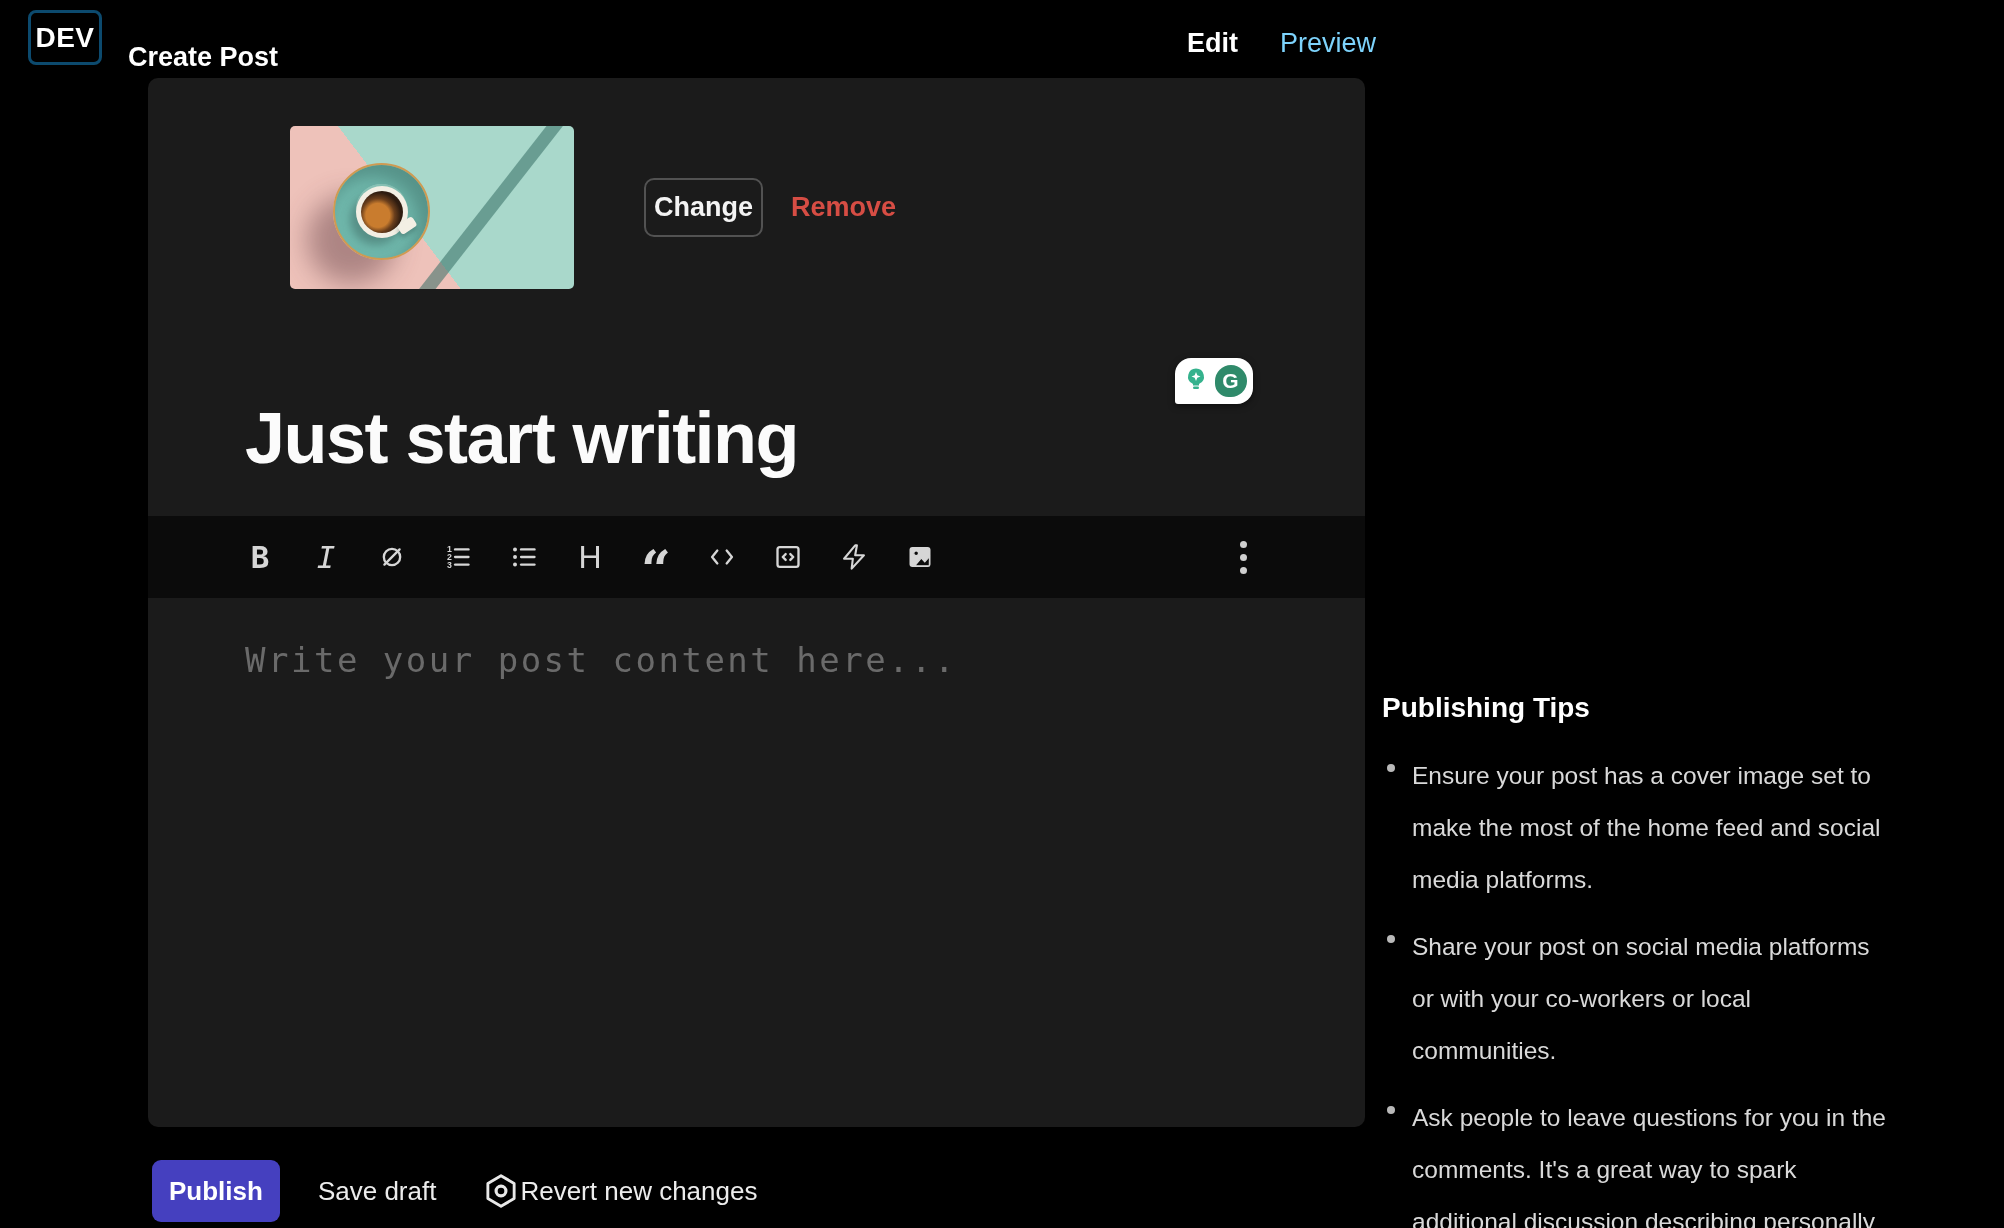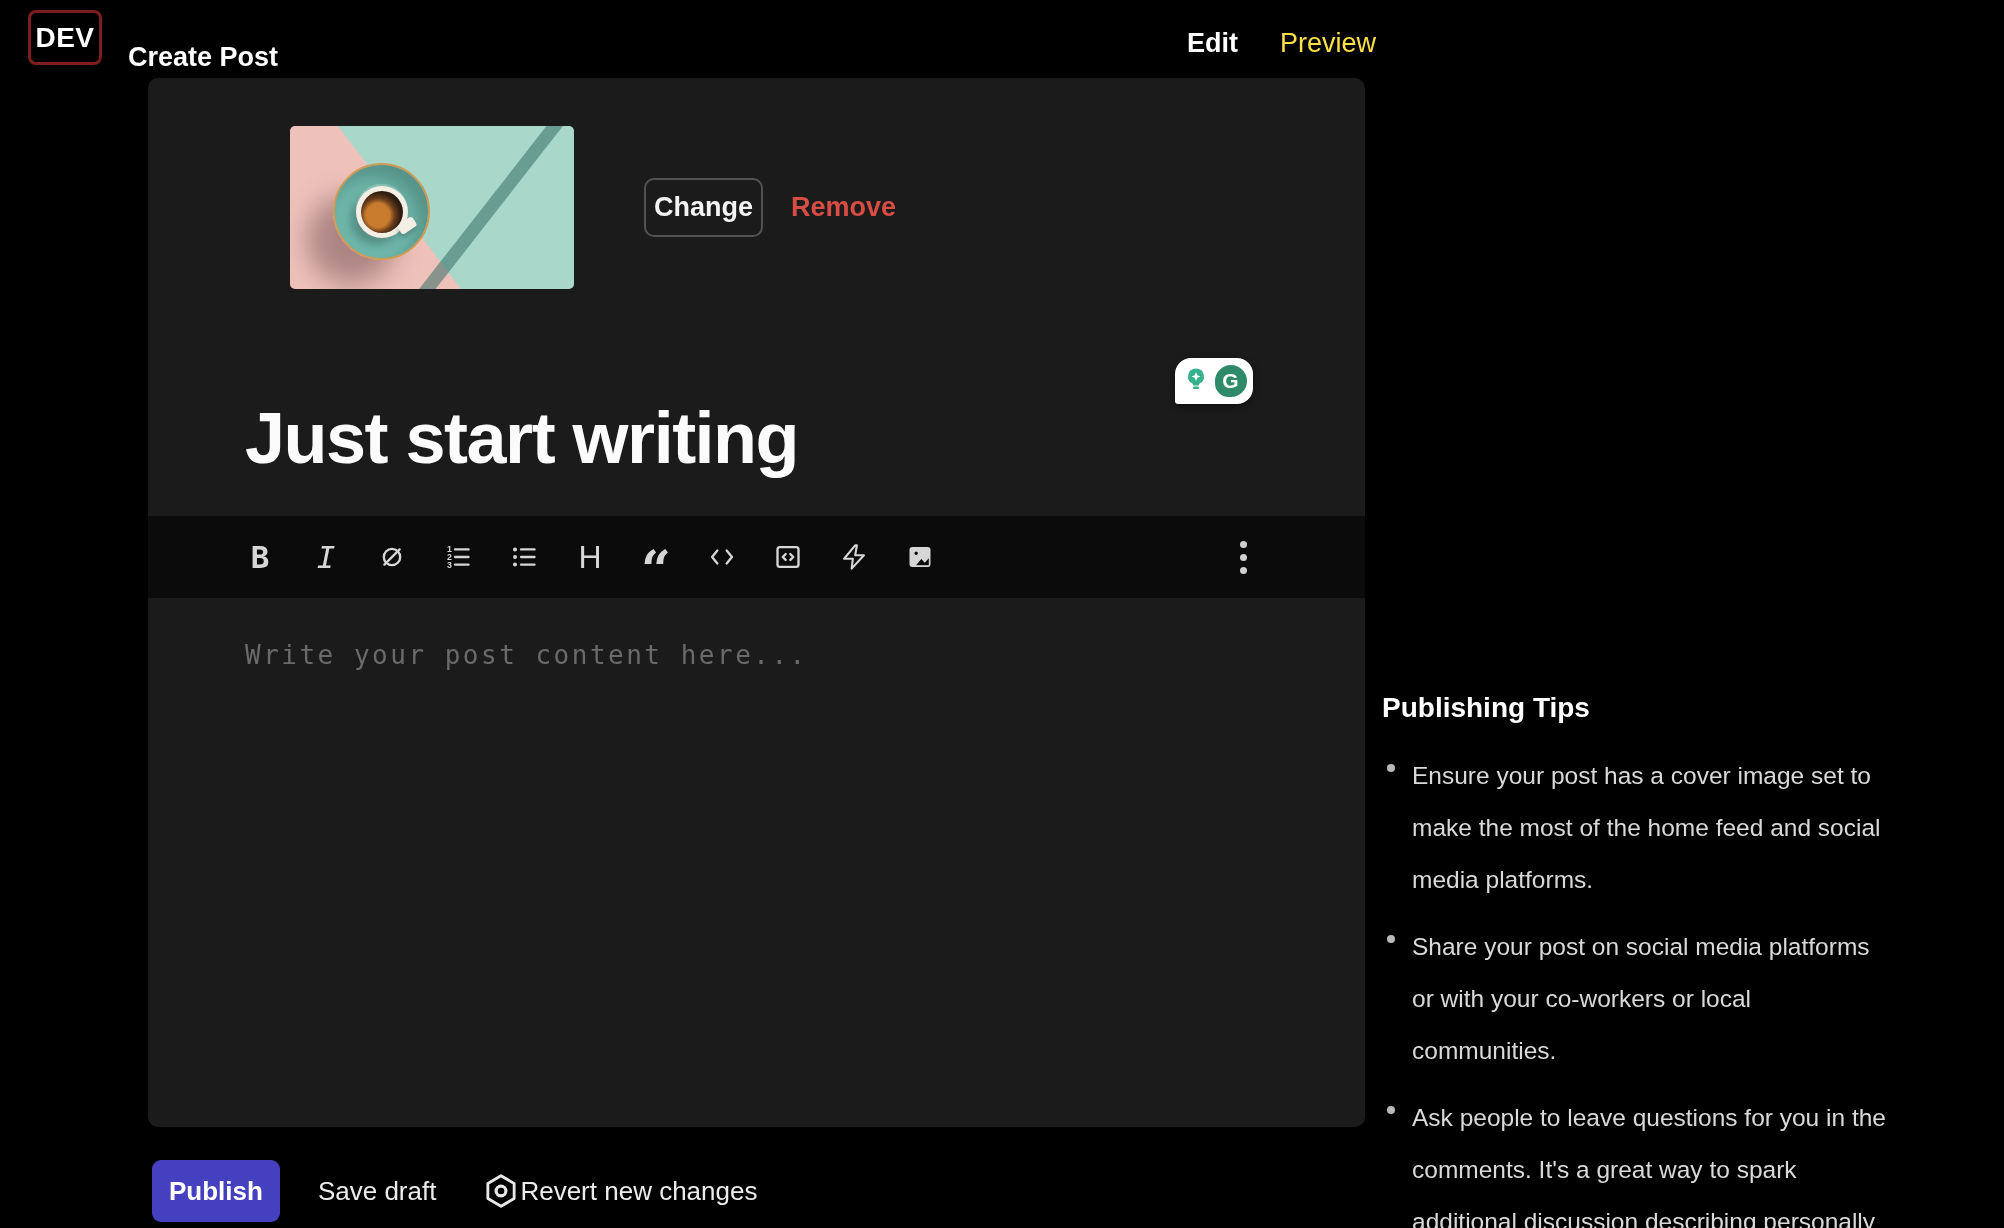--- a/index.html
+++ b/index.html
@@ -10,26 +10,26 @@
     --card:#1b1b1b;
     --toolbar:#0b0b0b;
     --icon:#d6d6d6;
   }
   *{margin:0;padding:0;box-sizing:border-box;}
   html,body{background:#000;}
   body{font-family:"Liberation Sans",sans-serif;}
   #app{position:relative;width:2004px;height:1228px;background:#000;overflow:hidden;}
 
   
-  .logo-box{position:absolute;left:28px;top:10px;width:74px;height:55px;border:3px solid #7f1d1d;
+  .logo-box{position:absolute;left:28px;top:10px;width:74px;height:55px;border:3px solid #0c4a6e;
     border-radius:8px;display:flex;align-items:center;justify-content:center;background:#000;cursor:pointer;}
   .logo-box span{color:#fff;font-weight:800;font-size:28px;letter-spacing:.5px;}
   .page-title{position:absolute;left:128px;top:26px;color:#fff;font-size:27px;font-weight:700;margin-top:16px;}
   .tabs{position:absolute;left:1185px;top:24px;display:flex;gap:38px;align-items:center;}
-  .tab{background:none;border:none;cursor:pointer;font-family:inherit;font-size:27px;color:#fde047;padding:4px 2px;}
+  .tab{background:none;border:none;cursor:pointer;font-family:inherit;font-size:27px;color:#7dd3fc;padding:4px 2px;}
   .tab.active{color:#fff;font-weight:700;}
 
   
   .card{position:absolute;left:148px;top:78px;width:1217px;height:1049px;background:var(--card);border-radius:10px;}
 
   .cover-row{position:absolute;left:142px;top:48px;height:163px;display:flex;align-items:center;}
   .cover{position:relative;width:284px;height:163px;border-radius:5px;overflow:hidden;flex:none;
     background:linear-gradient(53deg,#eec2ba 0 42%,#a9d8cb 42%);}
   .cover .stripe{position:absolute;left:266px;top:-10px;width:13px;height:250px;
     background:rgba(52,110,101,.55);transform:rotate(38deg);transform-origin:top center;}
@@ -67,21 +67,21 @@
   .tool-btn svg{stroke:var(--icon);}
   .glyph-b{font-family:"DejaVu Sans Mono",monospace;font-size:31px;font-weight:700;}
   .glyph-i{font-family:"DejaVu Sans Mono",monospace;font-size:31px;font-style:italic;}
   .glyph-h{font-size:32px;font-weight:400;font-family:"Liberation Sans",sans-serif;}
   .glyph-q{font-family:"DejaVu Serif",serif;font-size:52px;font-weight:700;line-height:20px;padding-top:26px;}
   .kebab{margin-left:auto;margin-right:100px;}
   .kebab .dots{display:flex;flex-direction:column;gap:6px;}
   .kebab .dots i{width:7px;height:7px;border-radius:50%;background:#d0d0d0;}
 
   .post-body{position:absolute;left:97px;top:562px;color:#6a6a6a;
-    font-family:"DejaVu Sans Mono",monospace;font-size:26px;letter-spacing:2.5px;cursor:text;}
+    font-family:"DejaVu Sans Mono",monospace;font-size:34px;letter-spacing:2.5px;cursor:text;}
 
   
   .tips{position:absolute;left:1382px;top:692px;width:512px;}
   .tips h3{color:#fff;font-size:28px;font-weight:700;margin-bottom:26px;}
   .tips ul{list-style:none;}
   .tips li{position:relative;color:#d9d9d9;font-size:24.5px;line-height:52px;padding-left:30px;margin-bottom:15px;}
   .tips li::before{content:"";position:absolute;left:5px;top:14px;width:8px;height:8px;border-radius:50%;background:#b9b9b9;}
 
   
   .footer{position:absolute;left:152px;top:1160px;height:62px;display:flex;align-items:center;}

